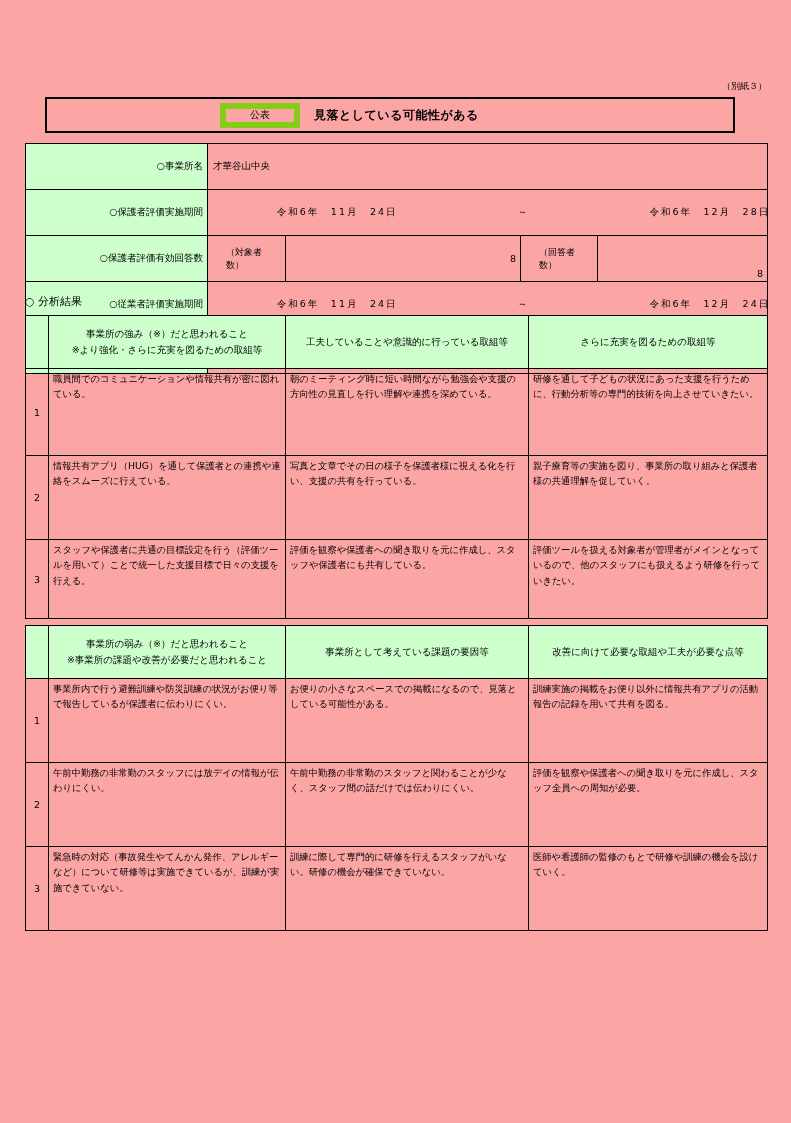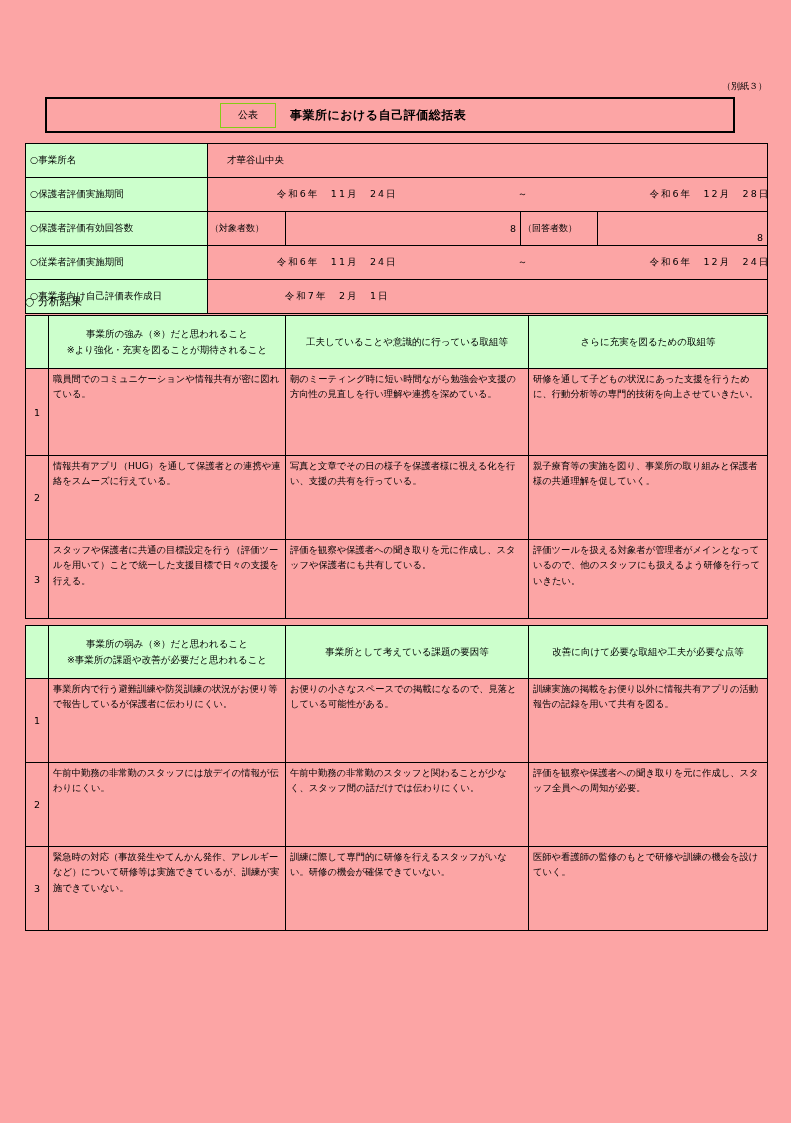--- a/index.html
+++ b/index.html
@@ -25,23 +25,23 @@
     left: 45px;
     top: 97px;
     width: 690px;
     height: 36px;
     border: 2px solid #000;
     display: flex;
     align-items: center;
   }
   .publish-box {
     margin-left: 173px;
-    width: 56px;
+    width: 80px;
     height: 25px;
-    border: 1px solid #84cc16;
+    border: 6px solid #84cc16;
     display: flex;
     align-items: center;
     justify-content: center;
     font-size: 10px;
   }
   .doc-title {
     margin-left: 14px;
     font-size: 12px;
     font-weight: bold;
     letter-spacing: 0.5px;
@@ -51,26 +51,26 @@
 
   .info-table {
     position: absolute;
     left: 25px;
     top: 143px;
     width: 742px;
     border: 1.5px solid #000;
   }
   .info-table tr { height: 25px; }
   .green { background: #ccffcc; }
-  .info-label { padding: 10px 4px; vertical-align: middle; }
-  .info-value { padding: 2px 19px; vertical-align: middle; }
+  .info-label { padding: 16px 4px; vertical-align: middle; text-align: right; }
+  .info-value { padding: 2px 5px; vertical-align: middle; }
   .period-cell { vertical-align: middle; }
   .period-flex { display: flex; width: 100%; margin-left: 36px; }
   .period-flex span { flex: 1; text-align: center; letter-spacing: 2px; font-size: 9.5px; }
-  .small-label { padding: 2px 2px; vertical-align: middle; font-size: 9px; }
+  .small-label { padding: 2px 18px; vertical-align: middle; font-size: 9px; }
   .num-value { text-align: right; padding: 2px 4px; vertical-align: middle; }
   .num-value.bottom { vertical-align: bottom; }
 
   .analysis-label {
     position: absolute;
     left: 25px;
     top: 294px;
     font-size: 11px;
   }
 
@@ -111,21 +111,21 @@
 </style>
 </head>
 <body>
 
 <div class="page">
 
   <div class="corner-note">（別紙３）</div>
 
   <div class="title-box">
     <div class="publish-box">公表</div>
-    <div class="doc-title">事業所における自己評価総括表</div>
+    <div class="doc-title">見落としている可能性がある</div>
   </div>
 
   <table class="info-table">
     <colgroup>
       <col style="width:182px">
         <col style="width:78px">
         <col style="width:235px">
         <col style="width:77px">
         <col style="width:170px">
     </colgroup>
@@ -181,21 +181,21 @@
       <col style="width:23px">
         <col style="width:237px">
         <col style="width:243px">
         <col style="width:239px">
     </colgroup>
     <tbody>
         <tr class="header-row">
       <td class="green"></td>
       <td>
         <div>事業所の強み（※）だと思われること</div>
-        <div>※より強化・充実を図ることが期待されること</div>
+        <div>※より強化・さらに充実を図るための取組等</div>
       </td>
       <td>工夫していることや意識的に行っている取組等</td>
       <td>さらに充実を図るための取組等</td>
     </tr>
     <tr class="row-a1">
       <td class="row-num">1</td>
       <td class="cell-text">職員間でのコミュニケーションや情報共有が密に図れている。</td>
       <td class="cell-text">朝のミーティング時に短い時間ながら勉強会や支援の方向性の見直しを行い理解や連携を深めている。</td>
       <td class="cell-text">研修を通して子どもの状況にあった支援を行うために、行動分析等の専門的技術を向上させていきたい。</td>
     </tr>

